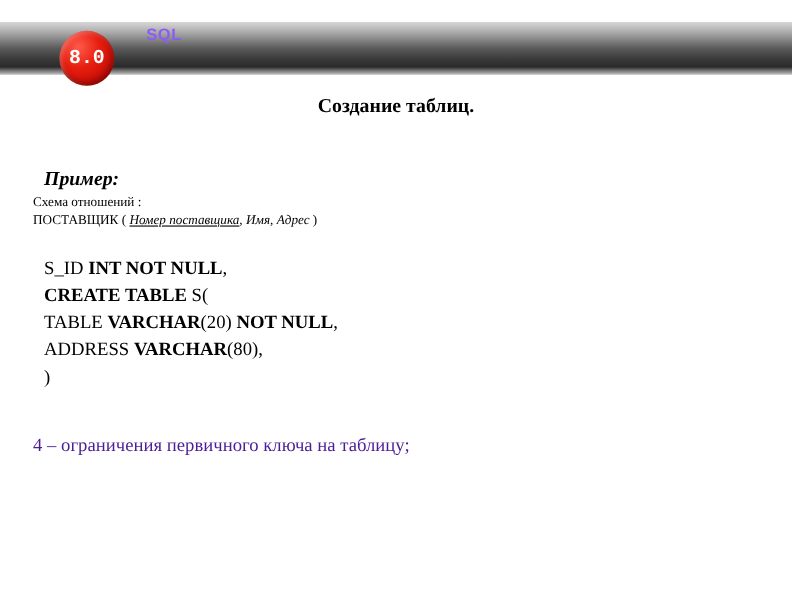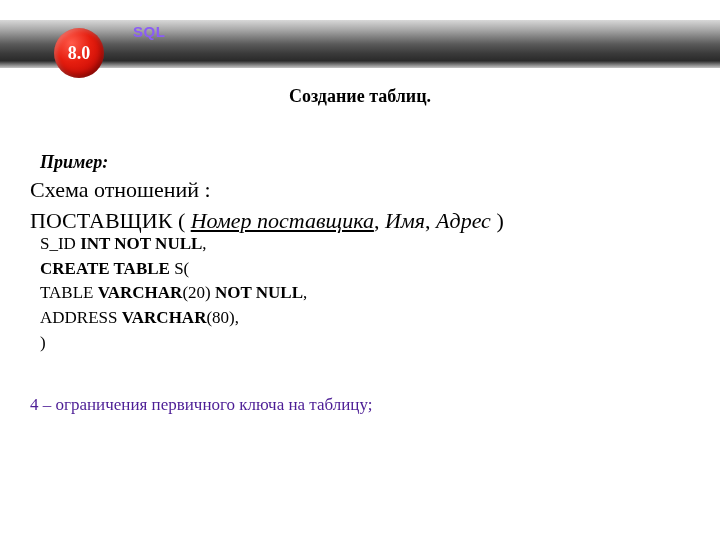--- a/index.html
+++ b/index.html
@@ -37,21 +37,21 @@
   }
   .badge {
     position: absolute;
     top: 28px;
     left: 54px;
     width: 50px;
     height: 50px;
     border-radius: 50%;
     background: radial-gradient(circle at 35% 30%, #ff5a4a 0%, #e61e0f 40%, #b50000 100%);
     color: #ffffff;
-    font-family: Liberation Serif, serif;
+    font-family: Liberation Mono, monospace;
     font-weight: bold;
     font-size: 18px;
     display: flex;
     align-items: center;
     justify-content: center;
     box-shadow: inset -2px -3px 6px rgba(0,0,0,0.35),
                 inset 2px 2px 5px rgba(255,255,255,0.3);
   }
   .slide-title {
     position: absolute;
@@ -70,21 +70,21 @@
     font-size: 18px;
     font-style: italic;
     font-weight: bold;
     color: #000;
     margin-top: 16px;
   }
   .schema-block {
     position: absolute;
     top: 175px;
     left: 30px;
-    font-size: 22px;
+    font-size: 12px;
     line-height: 1.4;
     color: #000;
   }
   .schema-block .italic { font-style: italic; }
   .schema-block .underline { text-decoration: underline; }
   .sql-block {
     position: absolute;
     top: 232px;
     left: 40px;
     font-size: 17px;

